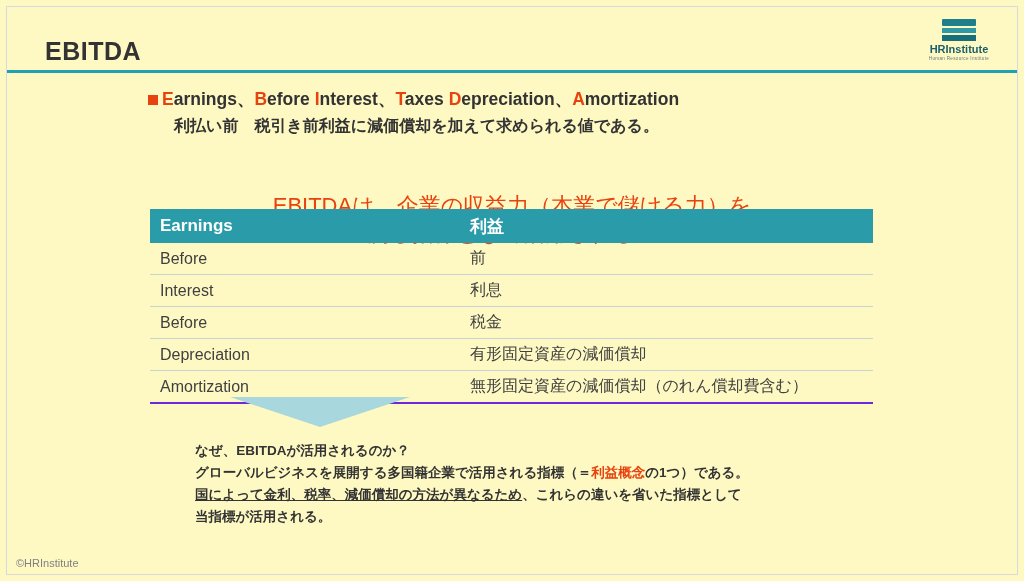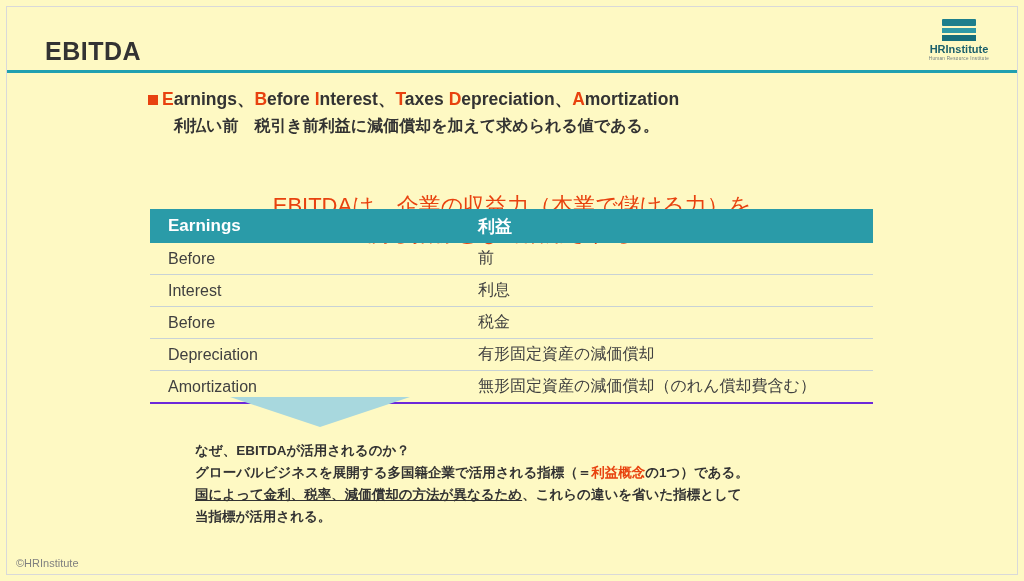--- a/index.html
+++ b/index.html
@@ -141,21 +141,21 @@
   .tbl {
     position: absolute;
     left: 150px;
     top: 209px;
     width: 723px;
     border-collapse: collapse;
     table-layout: fixed;
   }
   .tbl th, .tbl td {
     text-align: left;
-    padding: 5px 18px;
+    padding: 5px 10px;
     font-size: 16px;
     color: #404040;
     border-bottom: 1px solid #c8d2d6;
     height: 21px;
     vertical-align: middle;
   }
   .tbl thead th {
     background: #2a9ba8;
     color: #ffffff;
     font-size: 17px;

